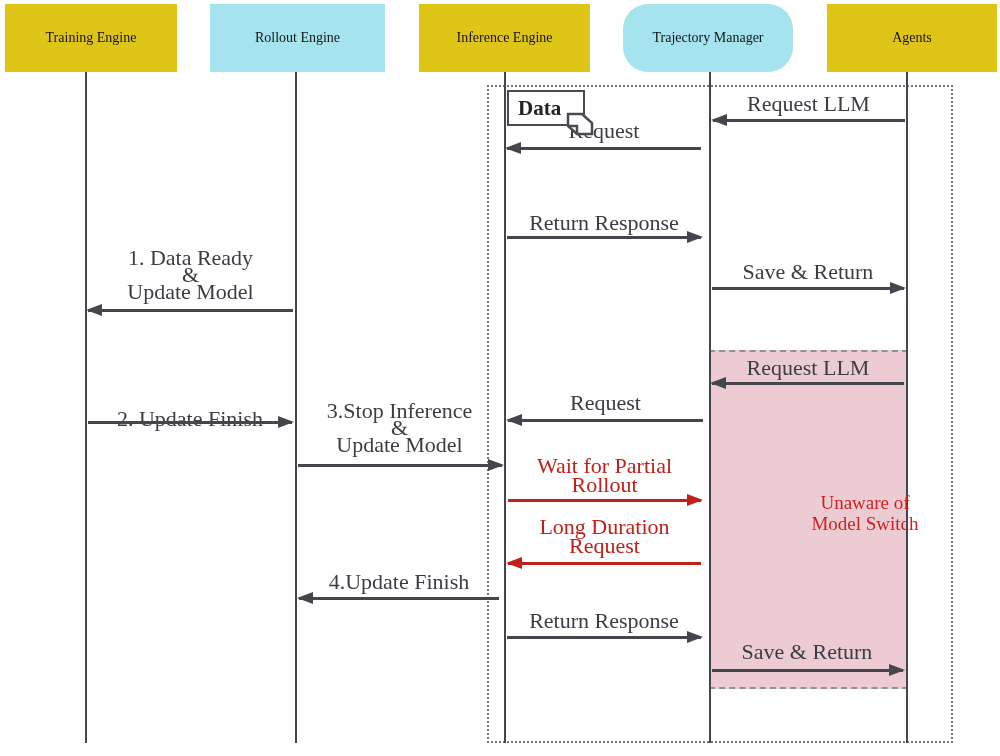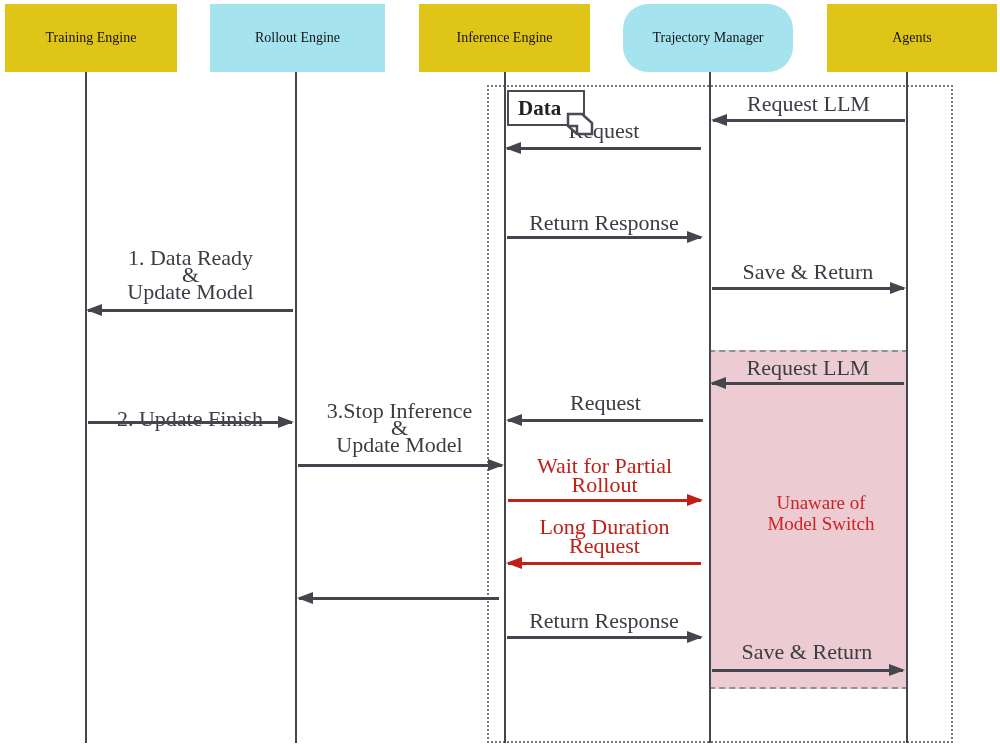--- a/index.html
+++ b/index.html
@@ -93,24 +93,25 @@
   <div class="msg-label" style="left:86px;top:396px;width:208px;margin-top:13px;">2. Update Finish</div>
   <div class="msg-label tight" style="left:296px;top:402px;width:207px;">3.Stop Inference
 &amp;
 Update Model</div>
   <div class="msg-label" style="left:710px;top:358px;width:196px;">Request LLM</div>
   <div class="msg-label" style="left:506px;top:393px;width:199px;">Request</div>
   <div class="msg-label red" style="left:506px;top:456px;width:197px;">Wait for Partial
 Rollout</div>
   <div class="msg-label red" style="left:506px;top:517px;width:197px;">Long Duration
 Request</div>
+  <div class="msg-label" style="left:297px;top:572px;width:204px;">4.Update Finish</div>
   <div class="msg-label" style="left:505px;top:611px;width:198px;">Return Response</div>
   <div class="msg-label" style="left:710px;top:642px;width:194px;">Save &amp; Return</div>
 
-  <div class="note-red" style="left:710px;top:492px;width:222px;">Unaware of
+  <div class="note-red" style="left:710px;top:492px;width:222px;padding-left:44px;">Unaware of
 Model Switch</div>
 
   <div class="arrow left" style="left:711px;top:114px;width:196px;">
       <span class="shaft"></span>
     </div>
   <div class="arrow left" style="left:505px;top:142px;width:198px;">
       <span class="shaft"></span>
     </div>
   <div class="arrow right" style="left:505px;top:231px;width:198px;">
       <span class="shaft"></span>

